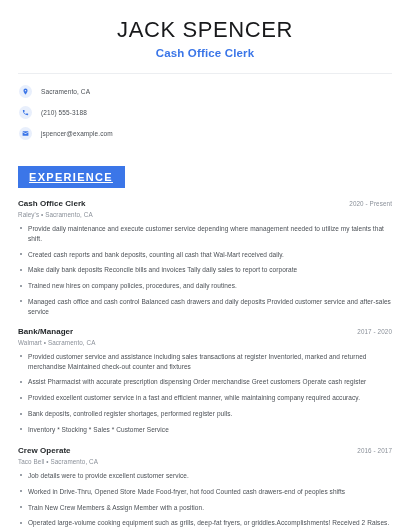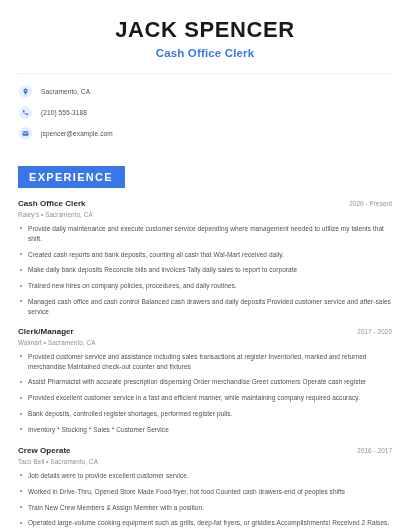--- a/index.html
+++ b/index.html
@@ -23,21 +23,21 @@
     position: relative;
   }
 
   
   .hdr {
     padding-top: 18px;
     text-align: center;
   }
   .hdr-name {
     font-size: 22px;
-    font-weight: bold;
+    font-weight: normal;
     letter-spacing: 0.6px;
     color: #18191b;
     line-height: 1.1;
   }
   .hdr-title {
     margin-top: 5px;
     font-size: 11.5px;
     font-weight: bold;
     color: #3b76e8;
     letter-spacing: 0.15px;
@@ -80,20 +80,21 @@
   
   .sec-head {
     display: inline-block;
     margin-top: 20px;
     background: #3b76e8;
     color: #ffffff;
     font-size: 11px;
     font-weight: bold;
     letter-spacing: 1.3px;
     padding: 5px 12px 5px 11px;
+    text-decoration: underline;
   }
 
   
   .job { margin-top: 11px; }
   .job-top {
     display: flex;
     align-items: baseline;
     justify-content: space-between;
   }
   .job-title {
@@ -195,21 +196,21 @@
         <li>Provide daily maintenance and execute customer service depending where management needed to utilize my talents that shift.</li>
         <li>Created cash reports and bank deposits, counting all cash that Wal-Mart received daily.</li>
         <li>Make daily bank deposits Reconcile bills and invoices Tally daily sales to report to corporate</li>
         <li>Trained new hires on company policies, procedures, and daily routines.</li>
         <li>Managed cash office and cash control Balanced cash drawers and daily deposits Provided customer service and after-sales service</li>
       </ul>
     </div>
 
     <div class="job">
       <div class="job-top">
-        <span class="job-title">Clerk/Manager</span>
+        <span class="job-title">Bank/Manager</span>
         <span class="job-dates">2017 - 2020</span>
       </div>
       <div class="job-sub">Walmart • Sacramento, CA</div>
       <ul class="bullets">
         <li>Provided customer service and assistance including sales transactions at register Inventoried, marked and returned merchandise Maintained check-out counter and fixtures</li>
         <li>Assist Pharmacist with accurate prescription dispensing Order merchandise Greet customers Operate cash register</li>
         <li>Provided excellent customer service in a fast and efficient manner, while maintaining company required accuracy.</li>
         <li>Bank deposits, controlled register shortages, performed register pulls.</li>
         <li>Inventory * Stocking * Sales * Customer Service</li>
       </ul>

